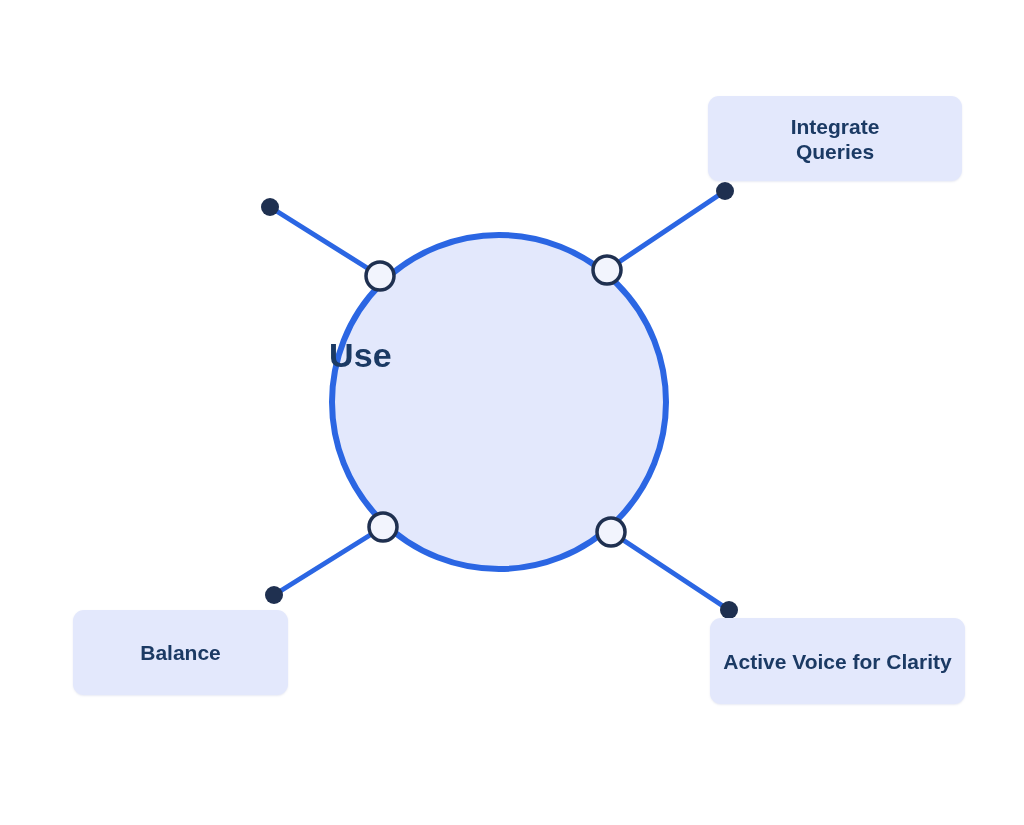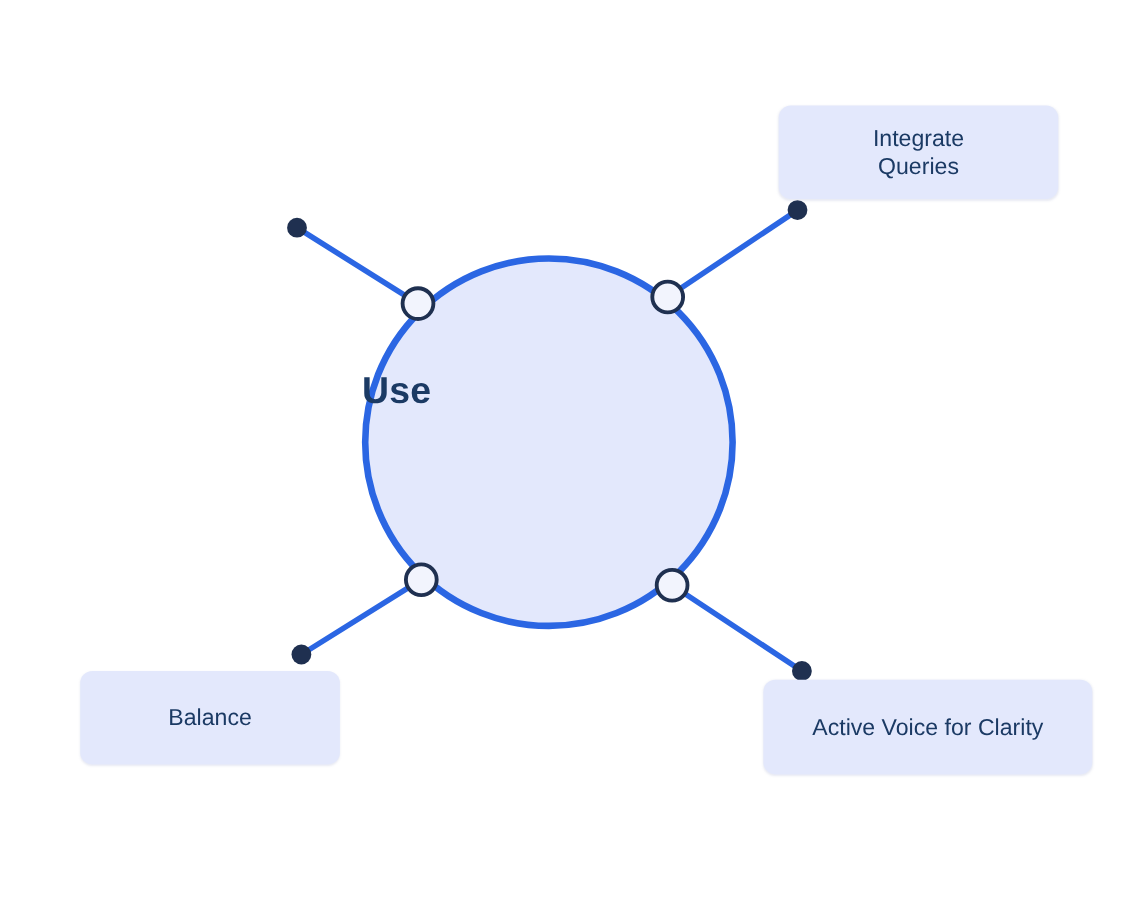--- a/index.html
+++ b/index.html
@@ -50,29 +50,29 @@
   .node {
     position: absolute;
     background: var(--node-fill);
     border-radius: 11px;
     display: flex;
     flex-direction: column;
     align-items: center;
     justify-content: center;
     text-align: center;
     color: var(--text-navy);
-    font-weight: 400;
+    font-weight: 700;
     font-size: 21px;
     line-height: 25px;
     box-shadow: 0 1px 2px rgba(130,140,190,0.18);
   }
   .node-tl { left: 69px;  top: 105px; width: 256px; height: 86px; }
   .node-tr { left: 708px; top: 96px;  width: 254px; height: 85px; }
-  .node-bl { left: 73px;  top: 610px; width: 236px; height: 85px; }
-  .node-br { left: 694px; top: 618px; width: 299px; height: 86px; }
+  .node-bl { left: 73px;  top: 610px; width: 215px; height: 85px; }
+  .node-br { left: 710px; top: 618px; width: 255px; height: 86px; }
   .center-label {
     position: absolute;
     left: 329px;
     top: 332px;
     width: 340px;
     color: var(--text-navy);
     font-weight: 700;
     font-size: 34px;
     line-height: 47px;
     letter-spacing: 0.2px;

